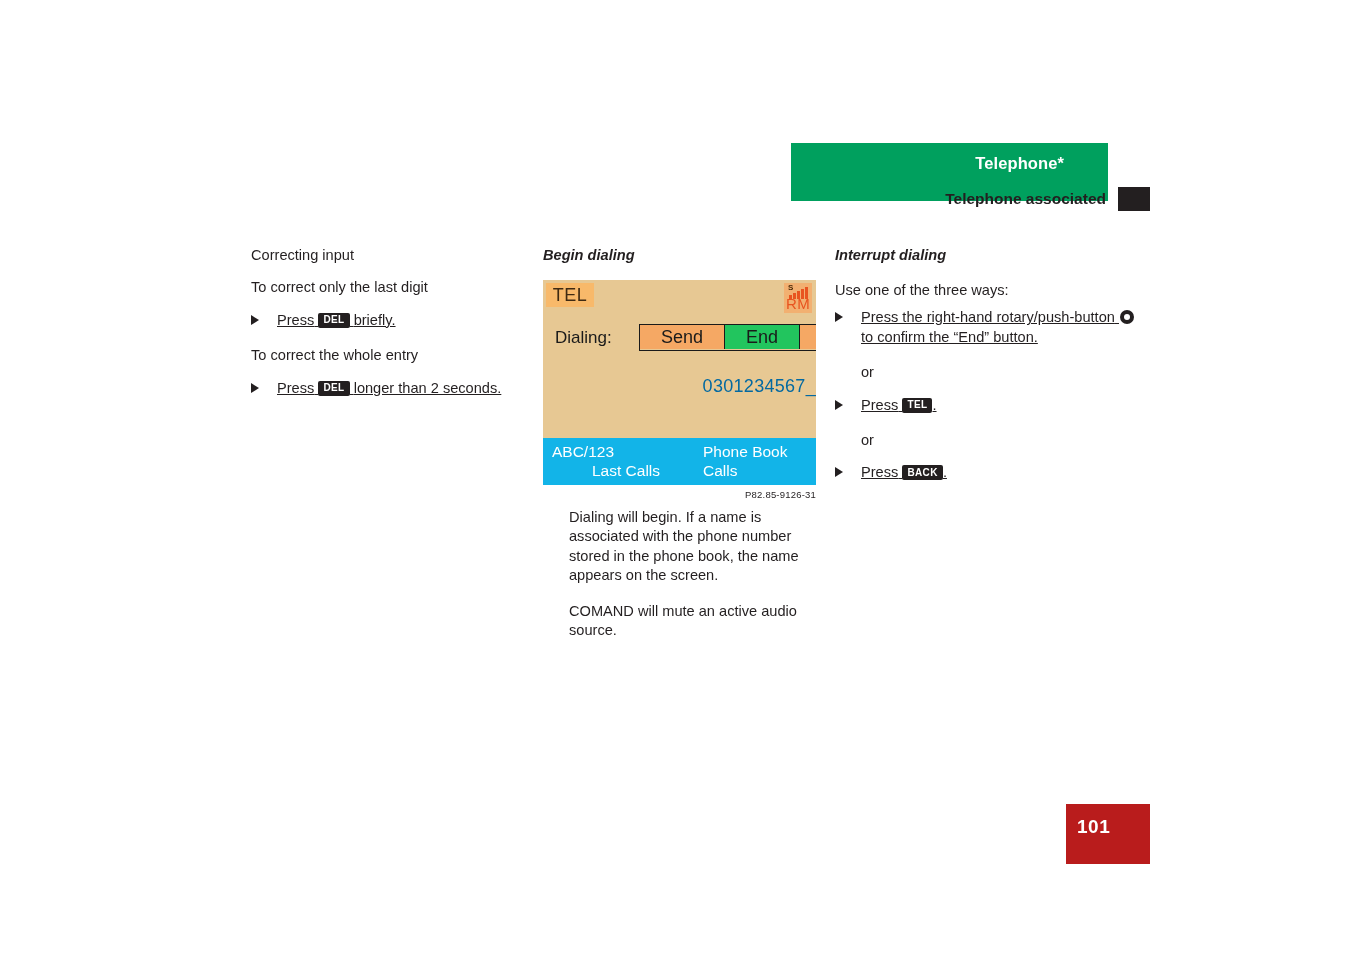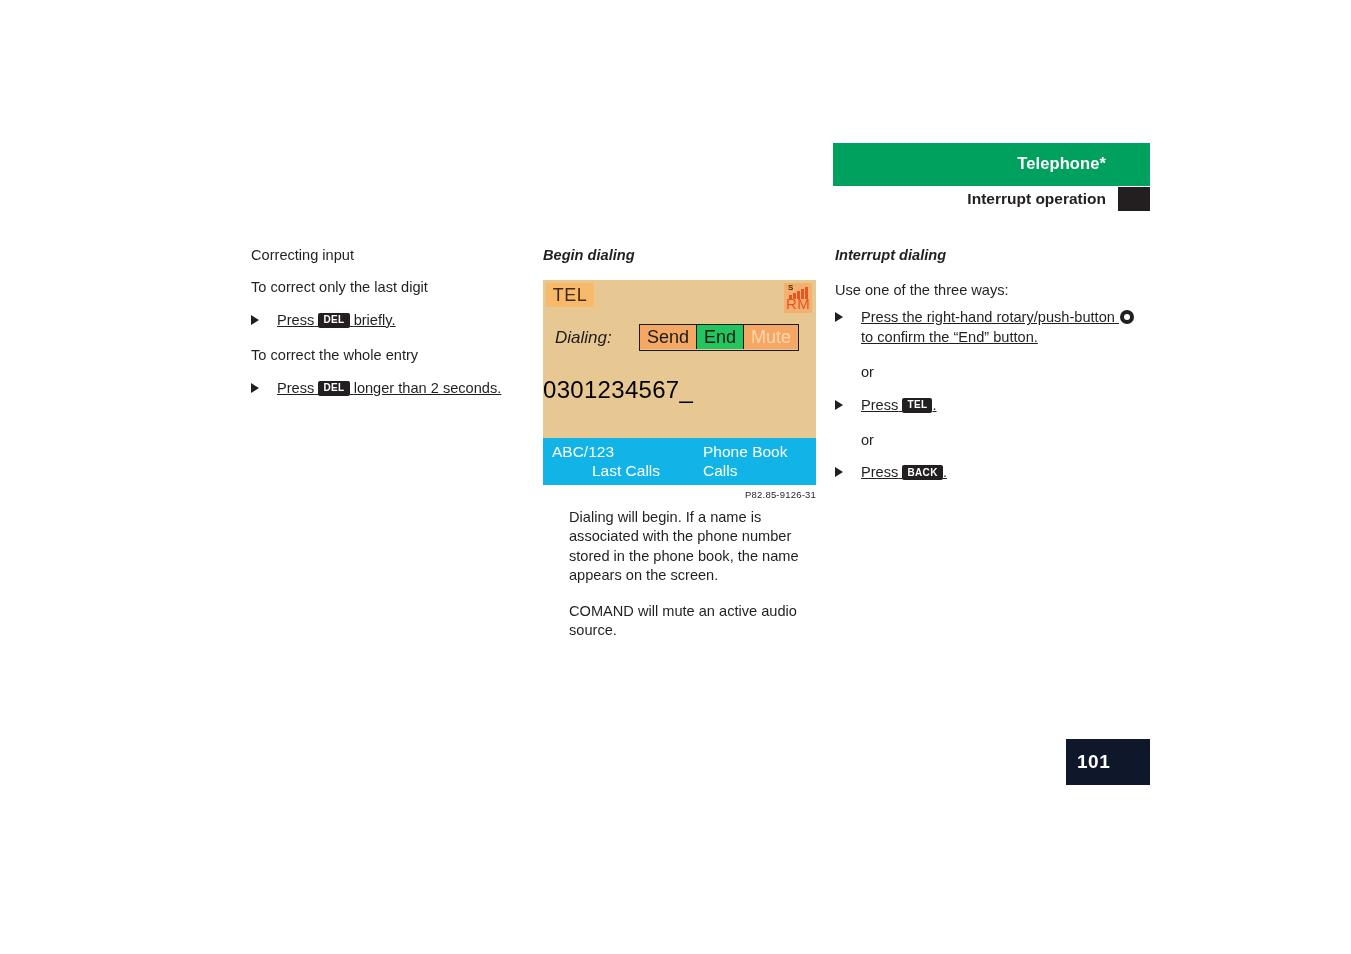--- a/index.html
+++ b/index.html
@@ -9,22 +9,22 @@
     background: #ffffff;
     font-family: "Liberation Sans", sans-serif;
     color: #1a1a1a;
     overflow: hidden;
   }
   .page { position: relative; width: 1351px; height: 954px; }
 
   
   .header-green {
     position: absolute;
-    left: 833px; top: 143px;
-    width: 317px; height: 43px;
+    left: 791px; top: 143px;
+    width: 317px; height: 58px;
     background: #00a05e;
   }
   .header-green-title {
     position: absolute;
     right: 44px; top: 11px;
     color: #ffffff;
     font-size: 16.5px;
     font-weight: bold;
     letter-spacing: 0.1px;
     white-space: nowrap;
@@ -200,45 +200,44 @@
     font-size: 15px;
     font-weight: normal;
     color: #e8541f;
     letter-spacing: 0.3px;
   }
   .disp-dialing-label {
     position: absolute;
     left: 12px; top: 48px;
     font-size: 17px;
     color: #1a1a1a;
-    font-style: italic;
   }
   .disp-btns {
     position: absolute;
     left: 96px; top: 44px;
     height: 27px;
     border: 1.5px solid #1a1a1a;
     display: flex;
   }
   .disp-btn {
     height: 24px;
     font-size: 18px;
     line-height: 24px;
-    padding: 0 7px;
+    padding: 0 21px;
     white-space: nowrap;
   }
   .disp-btn.sel   { background: #f5a864; color: #1a1a1a; }
   .disp-btn.norm  { background: #22c55e; color: #1a1a1a; border-left: 1.5px solid #1a1a1a; border-right: 1.5px solid #1a1a1a; }
   .disp-btn.dim   { background: #f5a864; color: #fbd6ad; }
   .disp-number {
     position: absolute;
     left: 0; right: 0; top: 96px;
-    text-align: left;
-    font-size: 24px;
-    color: #000000;
+    text-align: right;
+    font-size: 18px;
+    color: #0369a1;
     letter-spacing: 0.3px;
   }
   .disp-bluebar {
     position: absolute;
     left: 0; bottom: 0;
     width: 325px; height: 47px;
     background: #12b4e8;
   }
   .disp-bluebar .bl {
     position: absolute;
@@ -271,43 +270,43 @@
   
   .mid-body {
     position: absolute;
     left: 543px; top: 508px;
     width: 280px;
   }
 
   
   .page-number {
     position: absolute;
-    left: 1066px; top: 739px;
-    width: 84px; height: 46px;
-    background: #0f172a;
+    left: 1066px; top: 804px;
+    width: 84px; height: 60px;
+    background: #b91c1c;
   }
   .page-number span {
     position: absolute;
     left: 11px; top: 12px;
     color: #ffffff;
     font-size: 19px;
     font-weight: bold;
     letter-spacing: 0.5px;
   }
 </style>
 </head>
 <body>
 
 <div class="page">
 
   <div class="header-green">
     <div class="header-green-title">Telephone*</div>
   </div>
   <div class="header-sub-row">
-    <div class="header-sub-title">Interrupt operation</div>
+    <div class="header-sub-title">Telephone associated</div>
   </div>
   <div class="header-black-box"></div>
 
   <div class="col col-left">
 
     <div class="plain tight">Correcting input</div>
 
     <div class="plain tight">To correct only the last digit</div>
 
     <div class="bullet-row">

